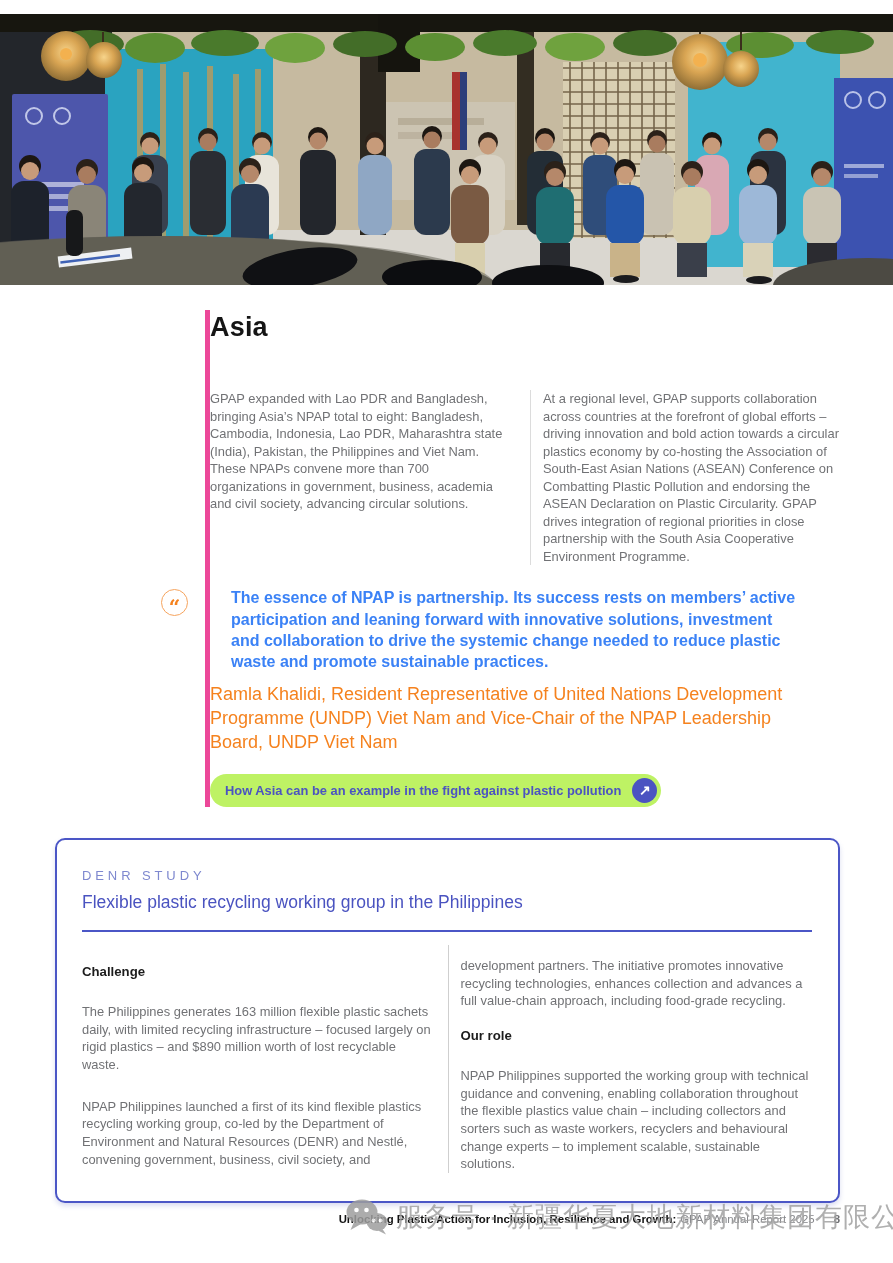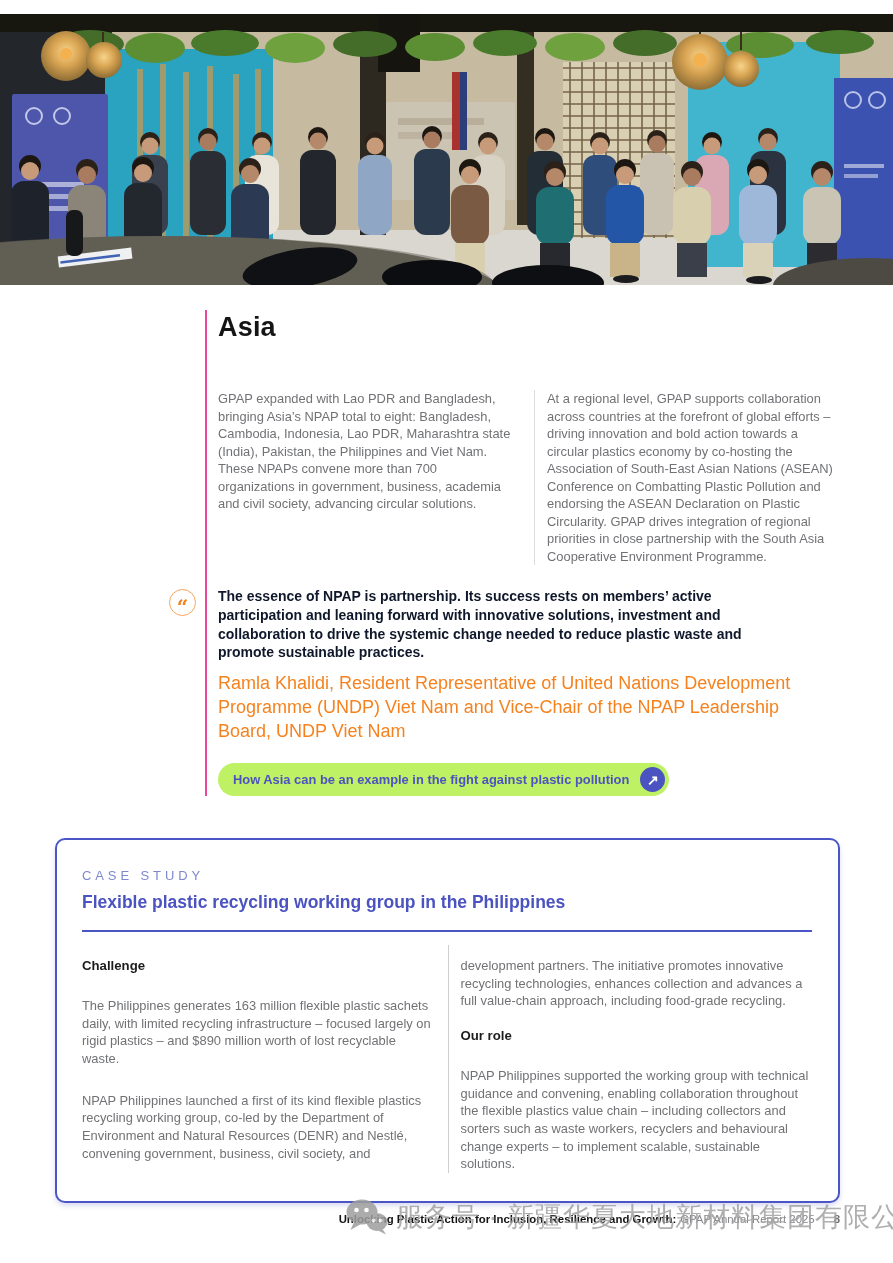--- a/index.html
+++ b/index.html
@@ -10,64 +10,64 @@
     font-family:"Liberation Sans","DejaVu Sans",sans-serif; color:#1b1b1b;
   }
 
   
   .hero { position:absolute; top:14px; left:0; width:893px; height:271px; overflow:hidden; }
   .hero svg { display:block; width:100%; height:100%; }
 
   
   .article {
     position:absolute; top:310px; left:205px; width:636px;
-    border-left:2px solid #ec4899; padding-left:11px;
+    border-left:5px solid #ec4899; 
   }
   .article-title { font-size:27px; font-weight:bold; color:#151515; letter-spacing:.2px; margin:2px 0 47px 0; }
   .cols { display:flex; }
   .col { flex:1 1 0; }
   .col.first { padding-right:22px; }
   .col.second { border-left:1px solid #dcdcdc; padding-left:12px; }
   .body-p { font-size:12.9px; line-height:1.36; color:#717275; margin-bottom:17px; }
   .body-p:last-child { margin-bottom:0; }
 
   .quote-wrap { position:relative; margin-top:22px; }
   .quote-badge {
     position:absolute; left:-49px; top:2px; width:27px; height:27px; border-radius:50%;
     border:1.5px solid #f6a45e; color:#f5821e; display:flex; align-items:center; justify-content:center;
     font-family:"DejaVu Serif",serif; font-size:20px; font-weight:bold; line-height:1; padding-top:9px;
   }
-  .quote-text { font-size:14px; font-weight:bold; color:#0f172a; line-height:1.33; width:566px; }
+  .quote-text { font-size:16px; font-weight:bold; color:#3b82f6; line-height:1.33; width:566px;margin-left:21px; }
   .quote-attr { font-size:18px; color:#f5821e; line-height:1.34; margin-top:9px; width:580px; }
 
   .link-pill {
     margin-top:20px; display:inline-flex; align-items:center; gap:11px;
     background:#bef264; border-radius:17px; padding:4px 4px 4px 15px; cursor:pointer; border:none;
   }
   .link-pill .lbl { font-size:12.9px; font-weight:bold; color:#4b53c1; }
   .link-pill .circ {
     width:25px; height:25px; border-radius:50%; background:#4b53c1; color:#ffffff;
     display:flex; align-items:center; justify-content:center; font-size:14px; font-weight:bold;
   }
 
   
   .card {
     position:absolute; top:838px; left:55px; width:785px; min-height:340px;
     background:#ffffff; border:2px solid #4b56c6; border-radius:10px;
     padding:28px 26px 28px 25px;
     box-shadow:0 3px 5px rgba(90,100,190,.22);
   }
   .eyebrow { font-size:13px; color:#7e88cf; letter-spacing:.30em; font-weight:400; }
-  .card-title { font-size:17.5px; font-weight:bold; color:#4a53c0; margin-top:9px; }
+  .card-title { font-size:17.5px; font-weight:normal; color:#4a53c0; margin-top:9px; }
   .card-rule { border:none; border-top:2px solid #4b56c6; margin-top:17px; }
   .cs-cols { display:flex; margin-top:13px; }
   .cs-col { flex:1 1 0; }
   .cs-col.first { padding-right:14px; }
   .cs-col.second { border-left:1px solid #cfcfcf; padding-left:12px; }
-  .cs-head { font-size:13.2px; font-weight:bold; color:#1c1c1c; margin:13px 0 0 0; }
+  .cs-head { font-size:13.2px; font-weight:bold; color:#1c1c1c; margin:19px 0 0 0; }
   .cs-p { font-size:12.9px; line-height:1.37; color:#717275; margin-top:24px; }
 
   
   .footer {
     position:absolute; top:1213px; right:53px; display:flex; align-items:center;
     font-size:11.4px; white-space:nowrap;
   }
   .footer .bold { font-weight:bold; color:#131313; }
   .footer .rest { color:#85868a; margin-left:4px; }
   .footer .pg { color:#6f7073; margin-left:19px; font-weight:bold; }
@@ -272,21 +272,21 @@
     <p class="quote-attr">Ramla Khalidi, Resident Representative of United Nations Development Programme (UNDP) Viet Nam and Vice-Chair of the NPAP Leadership Board, UNDP Viet Nam</p>
   </div>
 
   <button class="link-pill">
     <span class="lbl">How Asia can be an example in the fight against plastic pollution</span>
     <span class="circ">↗</span>
   </button>
 </section>
 
 <section class="card">
-  <div class="eyebrow">CASE STUDY</div>
+  <div class="eyebrow">DENR STUDY</div>
   <h2 class="card-title">Flexible plastic recycling working group in the Philippines</h2>
   <hr class="card-rule">
 
   <div class="cs-cols">
     <div class="cs-col first">
       <h3 class="cs-head">Challenge</h3>
       <p class="cs-p">The Philippines generates 163 million flexible plastic sachets daily, with limited recycling infrastructure – focused largely on rigid plastics – and $890 million worth of lost recyclable waste.</p>
       <p class="cs-p">NPAP Philippines launched a first of its kind flexible plastics recycling working group, co-led by the Department of Environment and Natural Resources (DENR) and Nestlé, convening government, business, civil society, and</p>
     </div>
     <div class="cs-col second">

